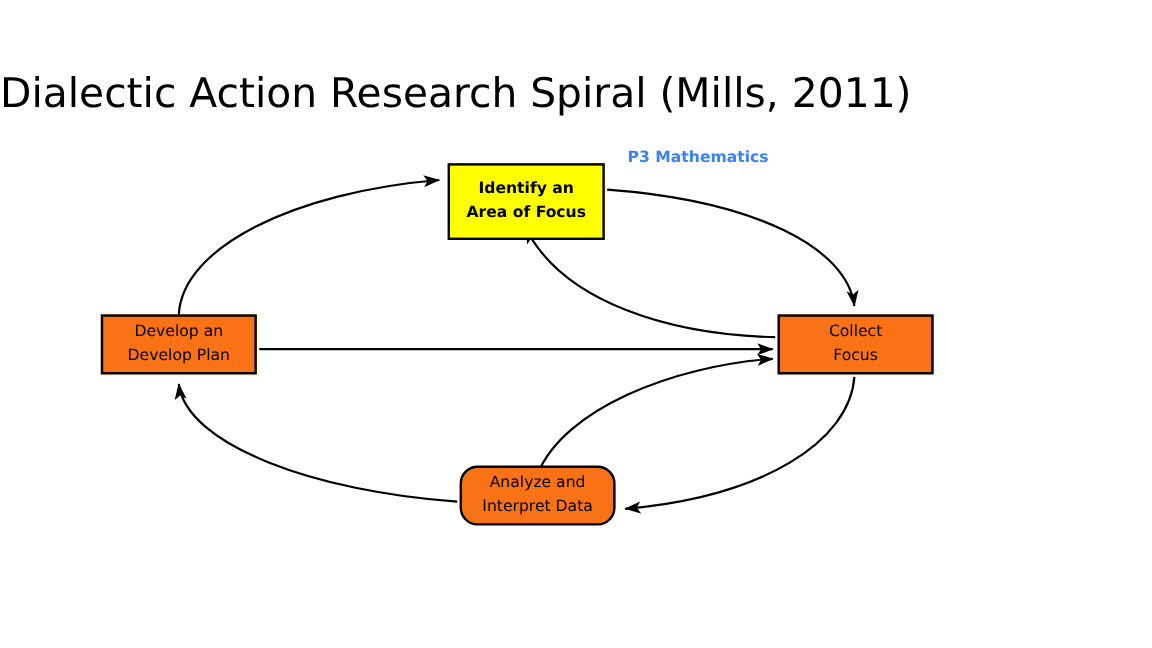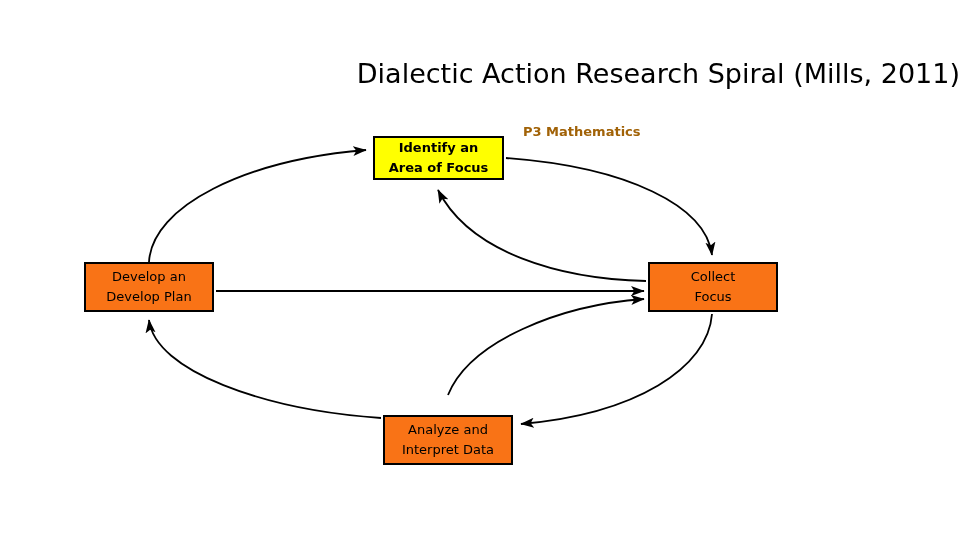--- a/index.html
+++ b/index.html
@@ -17,23 +17,23 @@
     position: relative;
     width: 960px;
     height: 540px;
     background: #ffffff;
   }
   #slide-title {
     position: absolute;
     left: 0;
     top: 58px;
     width: 960px;
-    text-align: right;
+    text-align: left;
     font-family: "DejaVu Sans", sans-serif;
-    font-size: 27px;
+    font-size: 34px;
     font-weight: 400;
     color: #000000;
     letter-spacing: 0px;
     white-space: nowrap;
   }
   #diagram-svg {
     position: absolute;
     left: 0;
     top: 0;
   }
@@ -53,49 +53,50 @@
     text-align: center;
   }
   .node-box.highlight {
     background: #ffff00;
     font-weight: bold;
   }
   #node-identify {
     left: 373px;
     top: 136px;
     width: 131px;
-    height: 44px;
+    height: 64px;
   }
   #node-collect {
     left: 648px;
     top: 262px;
     width: 130px;
     height: 50px;
     align-items: center;
   }
   #node-analyze {
     left: 383px;
-    top: 415px;
+    top: 388px;
     width: 130px;
     height: 50px;
+    border-radius: 15px;
   }
   #node-develop {
     left: 84px;
     top: 262px;
     width: 130px;
     height: 50px;
   }
   #annotation-p3 {
     position: absolute;
     left: 523px;
     top: 124px;
     font-family: "DejaVu Sans", sans-serif;
     font-size: 13px;
     font-weight: bold;
-    color: #a16207;
+    color: #3b82f6;
     white-space: nowrap;
   }
   .flow-path {
     fill: none;
     stroke: #000000;
     stroke-width: 1.8;
   }
 </style>
 </head>
 <body>

